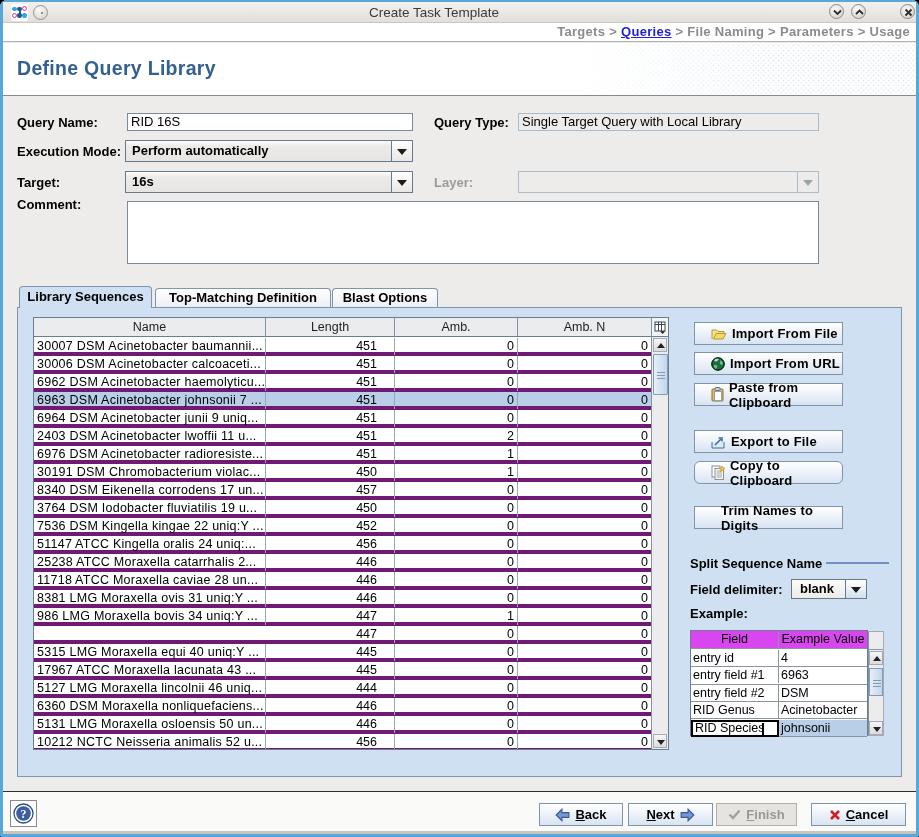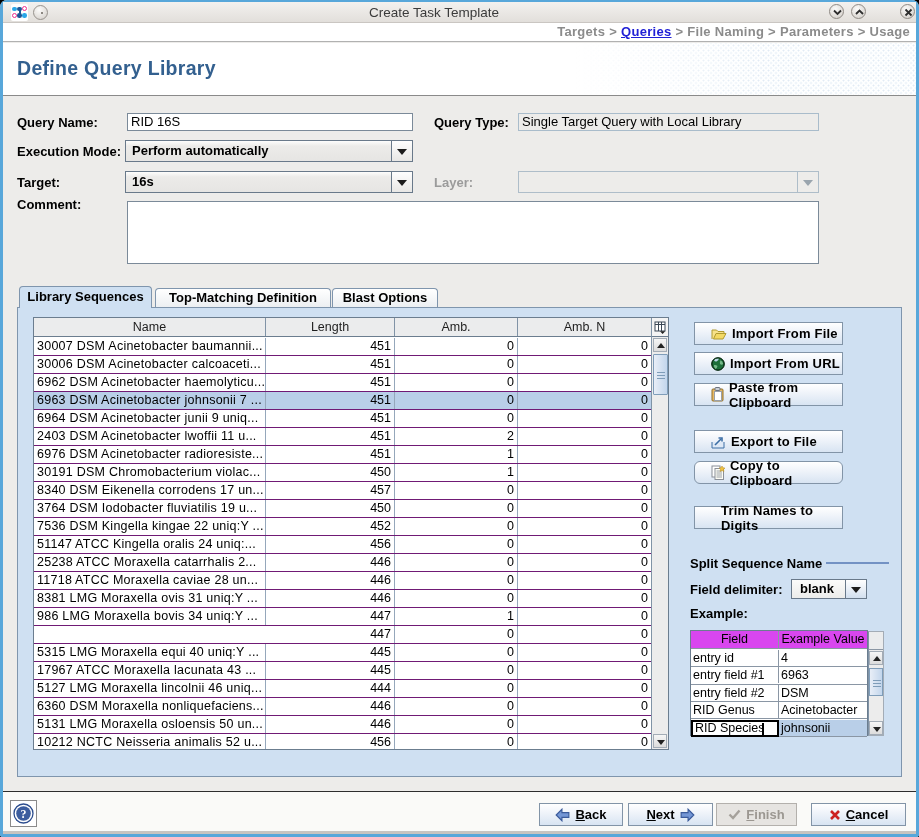--- a/index.html
+++ b/index.html
@@ -65,26 +65,26 @@
 #tab2 { left:155px; top:288px; width:176px; height:19px; background:linear-gradient(#ffffff,#eceff2); line-height:18px; }
 #tab3 { left:332px; top:288px; width:106px; height:19px; background:linear-gradient(#ffffff,#eceff2); line-height:18px; }
 
 #tbl { position:absolute; left:33px; top:317px; width:636px; height:433px;
   border:1px solid #6b7d8f; background:#fff; }
 #thead { position:absolute; left:0; top:0; width:617px; height:19px; background:#ebeced;
   border-bottom:1px solid #6b7d8f; font-size:12.5px; color:#1e1e1e; }
 #thead div { position:absolute; top:0; height:18px; line-height:18px; text-align:center;
   border-right:1px solid #8093a6; }
 #tbody { position:absolute; left:0; top:20px; width:617px; height:411px; overflow:hidden; }
-.tr { position:relative; width:617px; height:18px; border-bottom:1px solid #701a75;
+.tr { position:relative; width:617px; height:18px; border-bottom:4px solid #701a75;
   background:#fff; font-size:12.5px; color:#000; }
 .tr.sel { background:#b9cfe8; }
 .tr div { position:absolute; top:0; height:17px; line-height:16.5px; }
 .c0 { left:0; width:232px; padding-left:3px; border-right:1px solid #95a7bb; white-space:nowrap; overflow:hidden; letter-spacing:0.25px; }
-.c1 { left:232px; width:129px; text-align:right; padding-right:3px; border-right:1px solid #95a7bb; }
+.c1 { left:232px; width:129px; text-align:right; padding-right:17px; border-right:1px solid #95a7bb; }
 .c2 { left:361px; width:123px; text-align:right; padding-right:3px; border-right:1px solid #95a7bb; }
 .c3 { left:484px; width:133px; text-align:right; padding-right:3px; }
 
 #vsb { position:absolute; right:0; top:0; width:17px; height:431px; background:#ececec;
   border-left:1px solid #8093a6; }
 #corner { position:absolute; right:0; top:0; width:16px; height:19px; background:#f4f4f4;
   border-bottom:1px solid #6b7d8f; }
 .sbtn { position:absolute; left:1px; width:14px; height:14px; border:1px solid #a3acb6;
   background:linear-gradient(#f6f6f6,#dcdcdc); }
 .sbtri { position:absolute; left:2.5px; width:0; height:0; border-left:4px solid transparent;

